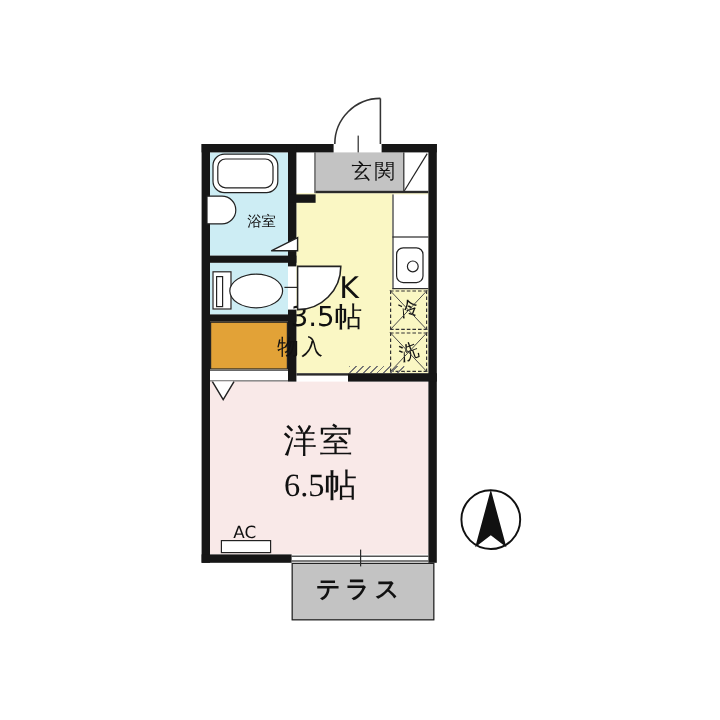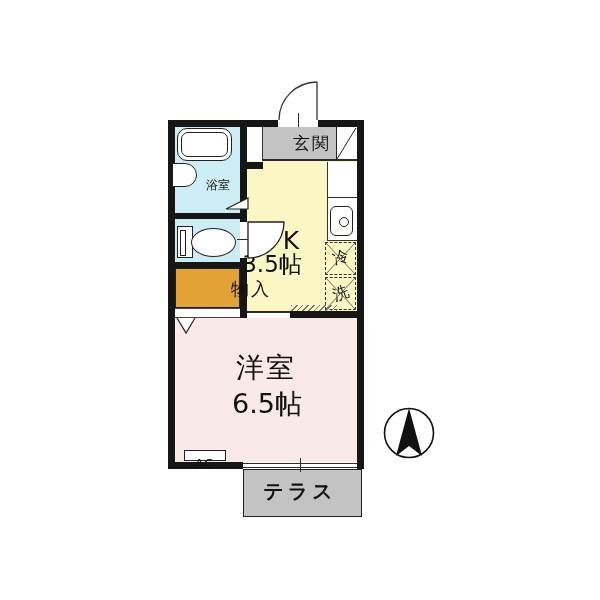--- a/index.html
+++ b/index.html
@@ -105,17 +105,17 @@
   </svg>
 
   <div class="lbl" style="left:312px;top:143px;font-size:17px;letter-spacing:2px;">玄関</div>
   <div class="lbl" style="left:218px;top:185px;font-size:12px;">浴室</div>
   <div class="lbl" style="left:207px;top:289px;font-size:18px;letter-spacing:2px;margin-left:44px;">物入</div>
   <div class="lbl" style="left:291px;top:240px;font-size:25px;">K</div>
   <div class="lbl" style="left:272px;top:264px;font-size:23px;">3.5帖</div>
   <div class="lbl" style="left:341px;top:258px;font-size:16px;transform:translate(-50%,-50%) rotate(-20deg);">冷</div>
   <div class="lbl" style="left:341px;top:294px;font-size:16px;transform:translate(-50%,-50%) rotate(-20deg);">洗</div>
   <div class="lbl" style="left:266px;top:368px;font-size:28px;letter-spacing:2px;">洋室</div>
-  <div class="lbl" style="left:267px;top:404px;font-size:27px;">6.5帖</div>
-  <div class="lbl" style="left:204px;top:464px;font-size:14px;">AC</div>
+  <div class="lbl" style="left:267px;top:404px;font-size:27px;font-family:Liberation Serif, serif;">6.5帖</div>
+  <div class="lbl" style="left:204px;top:444px;font-size:14px;">AC</div>
   <div class="lbl" style="left:300px;top:491px;font-size:20px;letter-spacing:4px;font-weight:bold;">テラス</div>
 
 </div>
 
 </body></html>

